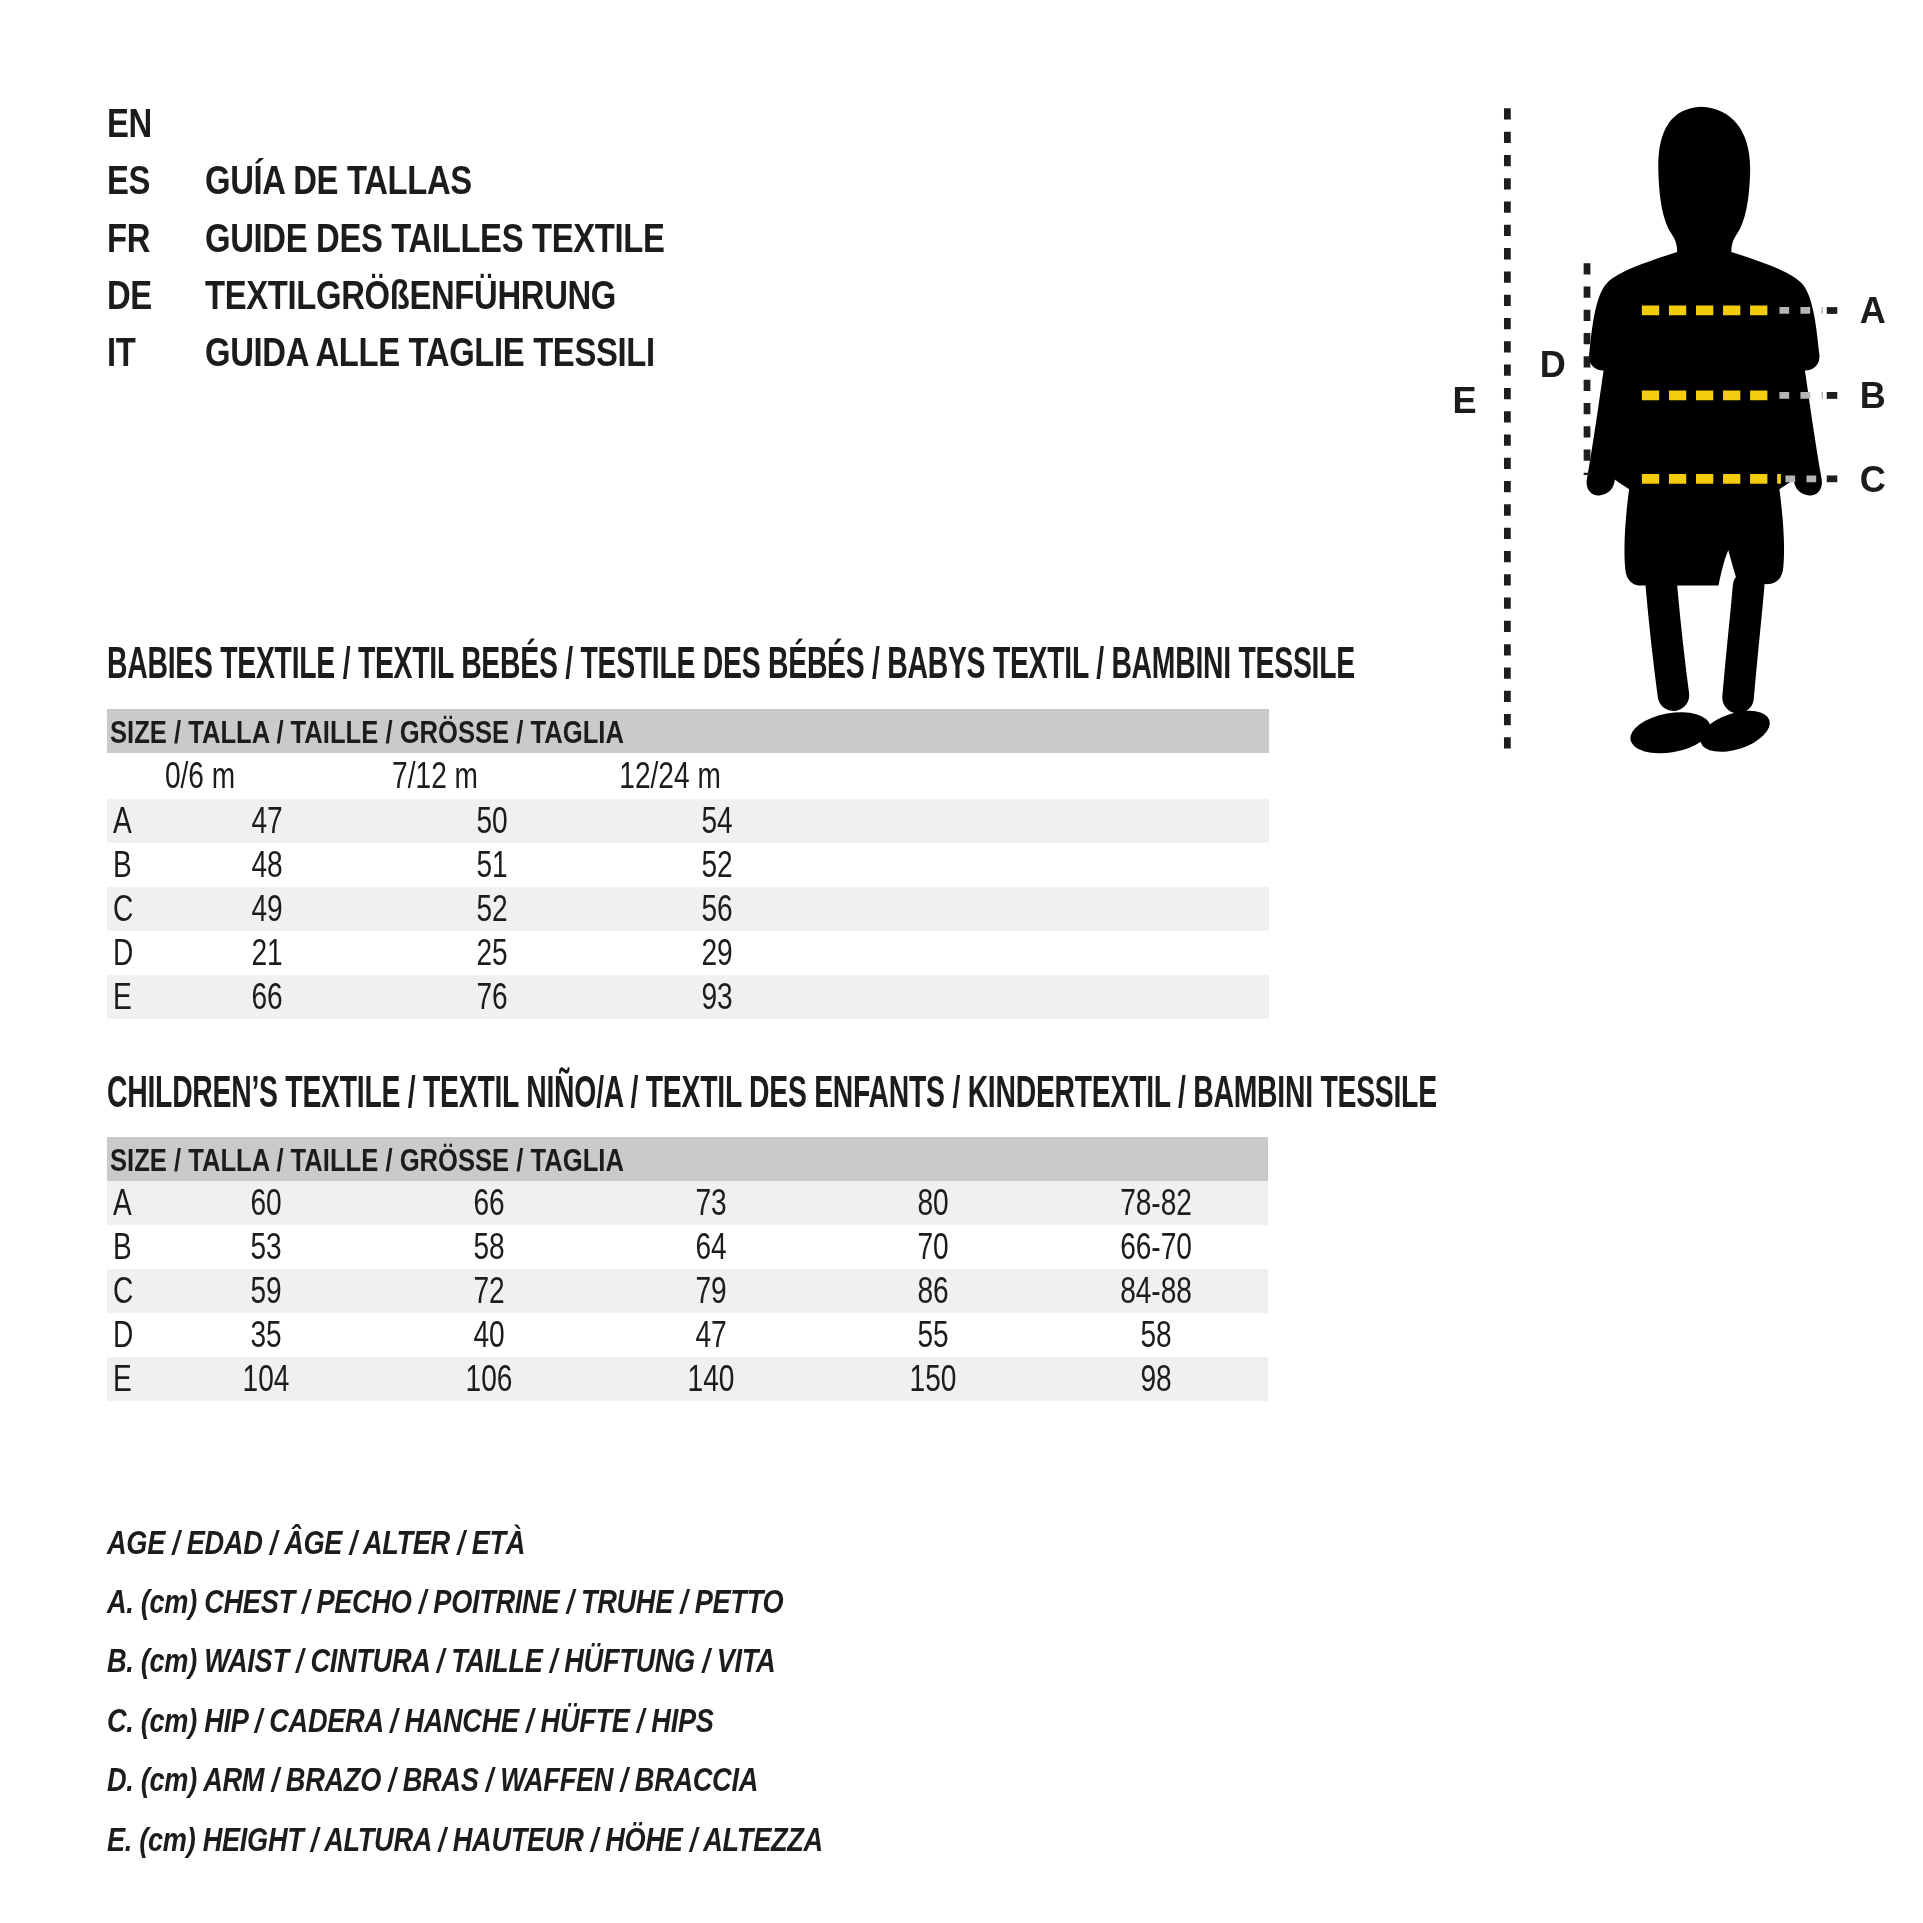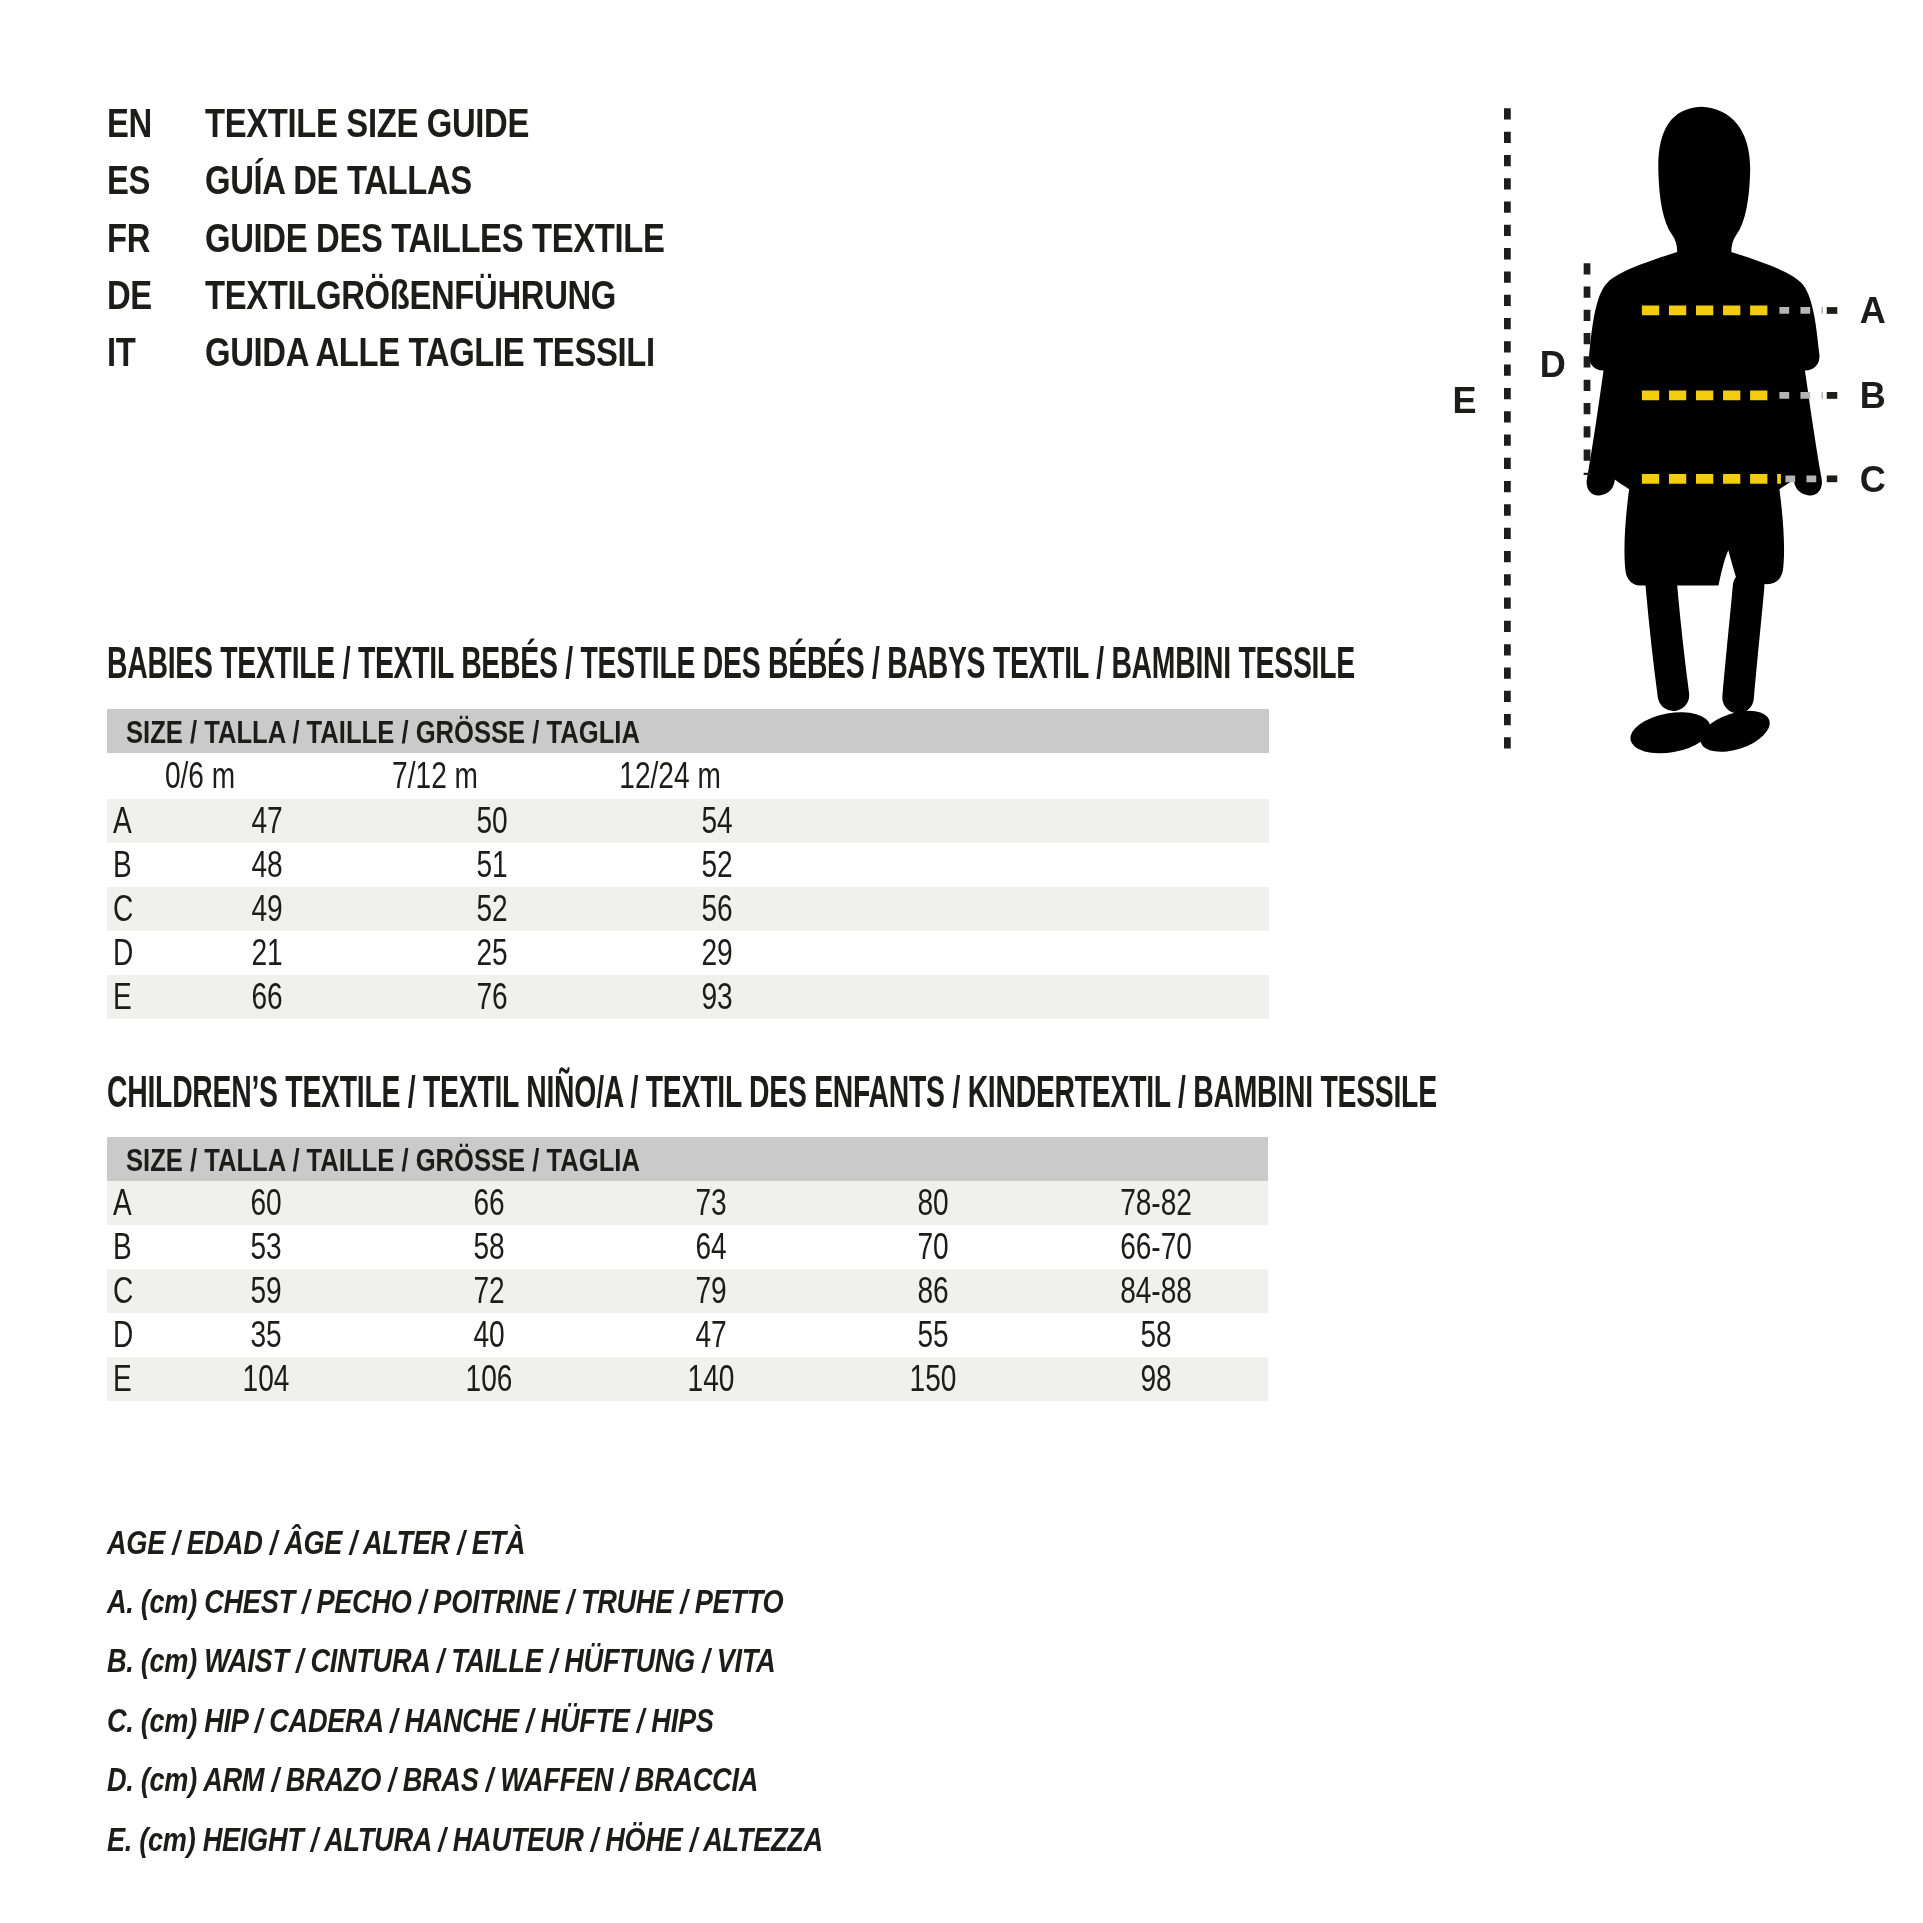--- a/index.html
+++ b/index.html
@@ -25,21 +25,21 @@
     display:inline-block;transform:scaleX(.63);transform-origin:left center;
     font-size:45px;font-weight:700;letter-spacing:-0.4px;
   }
   
   table.size-table{
     position:absolute;border-collapse:collapse;table-layout:fixed;
     width:1161px;font-size:36px;font-weight:400;
   }
   table.size-table td{padding:0;vertical-align:middle;}
   tr.bar td{
-    background:#cacaca;height:44px;text-align:left;padding-left:19px;white-space:nowrap;
+    background:#cacaca;height:44px;text-align:left;padding-left:3px;white-space:nowrap;
   }
   tr.bar td > span{
     display:inline-block;transform:scaleX(.8);transform-origin:left center;
     font-size:32px;font-weight:700;
   }
   tr.months td{height:46px;text-align:left;}
   tr.row td{height:44px;text-align:center;}
   tr.row.shaded td{background:#f0f0ee;}
   td.lab{text-align:left !important;padding-left:6px !important;}
   td .cx{display:inline-block;transform:scaleX(.78);transform-origin:center center;white-space:nowrap;}
@@ -55,21 +55,20 @@
   .measure-label{font-size:48px;font-weight:700;fill:#1c1c1a;}
 </style>
 </head>
 <body>
 
 <div class="canvas">
 
   <div>
     <div class="lang-row" style="top:95px">
       <span class="lang-code"><span>EN</span></span>
-      <span class="lang-title"><span>TEXTILE SIZE GUIDE</span></span>
     </div>
     <div class="lang-row" style="top:152px">
       <span class="lang-code"><span>ES</span></span>
       <span class="lang-title"><span>GUÍA DE TALLAS</span></span>
     </div>
     <div class="lang-row" style="top:210px">
       <span class="lang-code"><span>FR</span></span>
       <span class="lang-title"><span>GUIDE DES TAILLES TEXTILE</span></span>
     </div>
     <div class="lang-row" style="top:267px">

